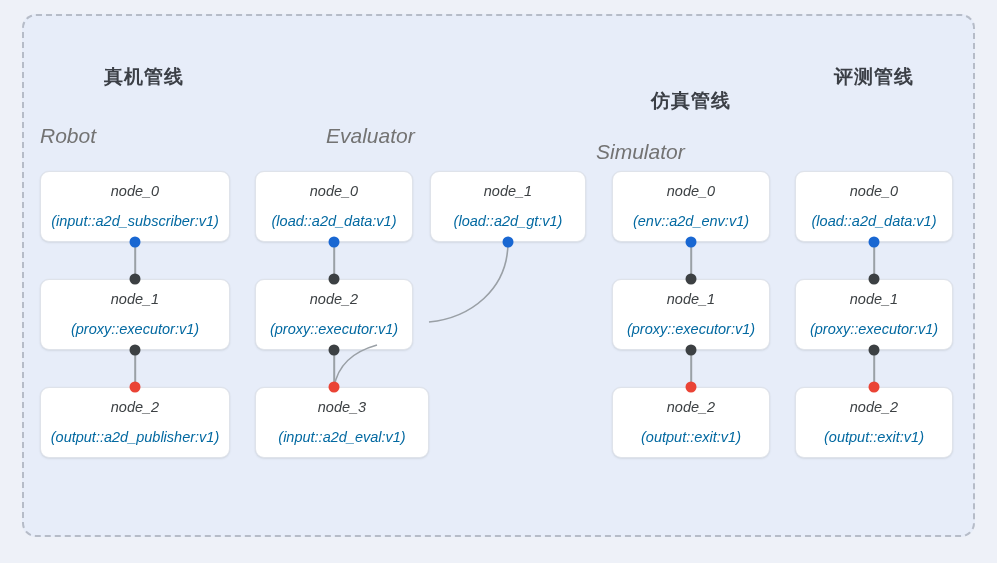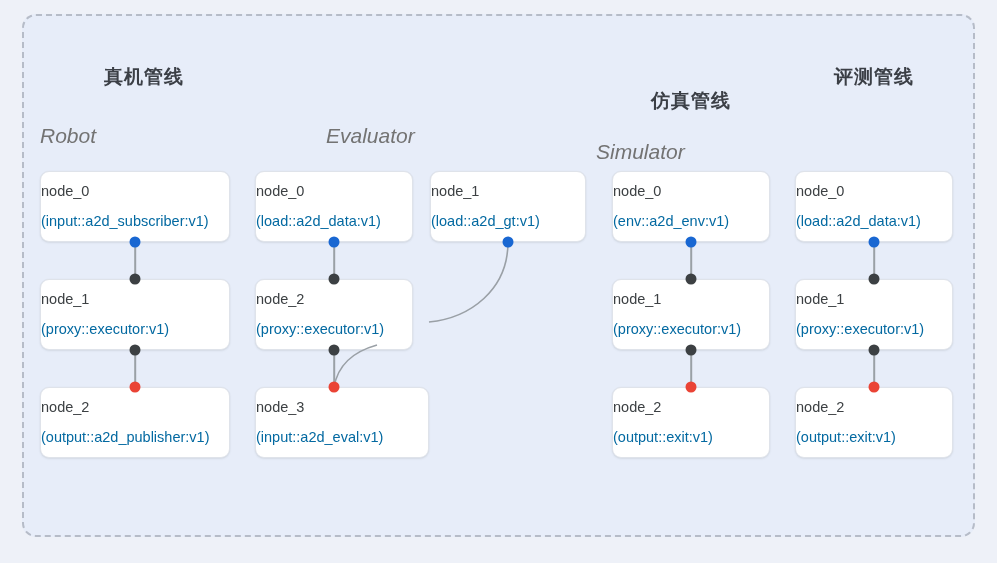--- a/index.html
+++ b/index.html
@@ -45,22 +45,24 @@
   
   .node{
     position:absolute;
     box-sizing:border-box;
     background:#ffffff;
     border:1px solid #dfe3ea;
     border-radius:9px;
     box-shadow:0 1px 2px rgba(60,64,67,.10), 0 0 1px rgba(60,64,67,.08);
     display:flex;
     flex-direction:column;
+    align-items:center;
     justify-content:center;
     gap:13px;
+    font-style:italic;
   }
   .node .n-name{
     font-size:14.5px;
     color:#3c4043;
     line-height:1.15;
     white-space:nowrap;
   }
   .node .n-type{
     font-size:14.5px;
     color:#0369a1;

